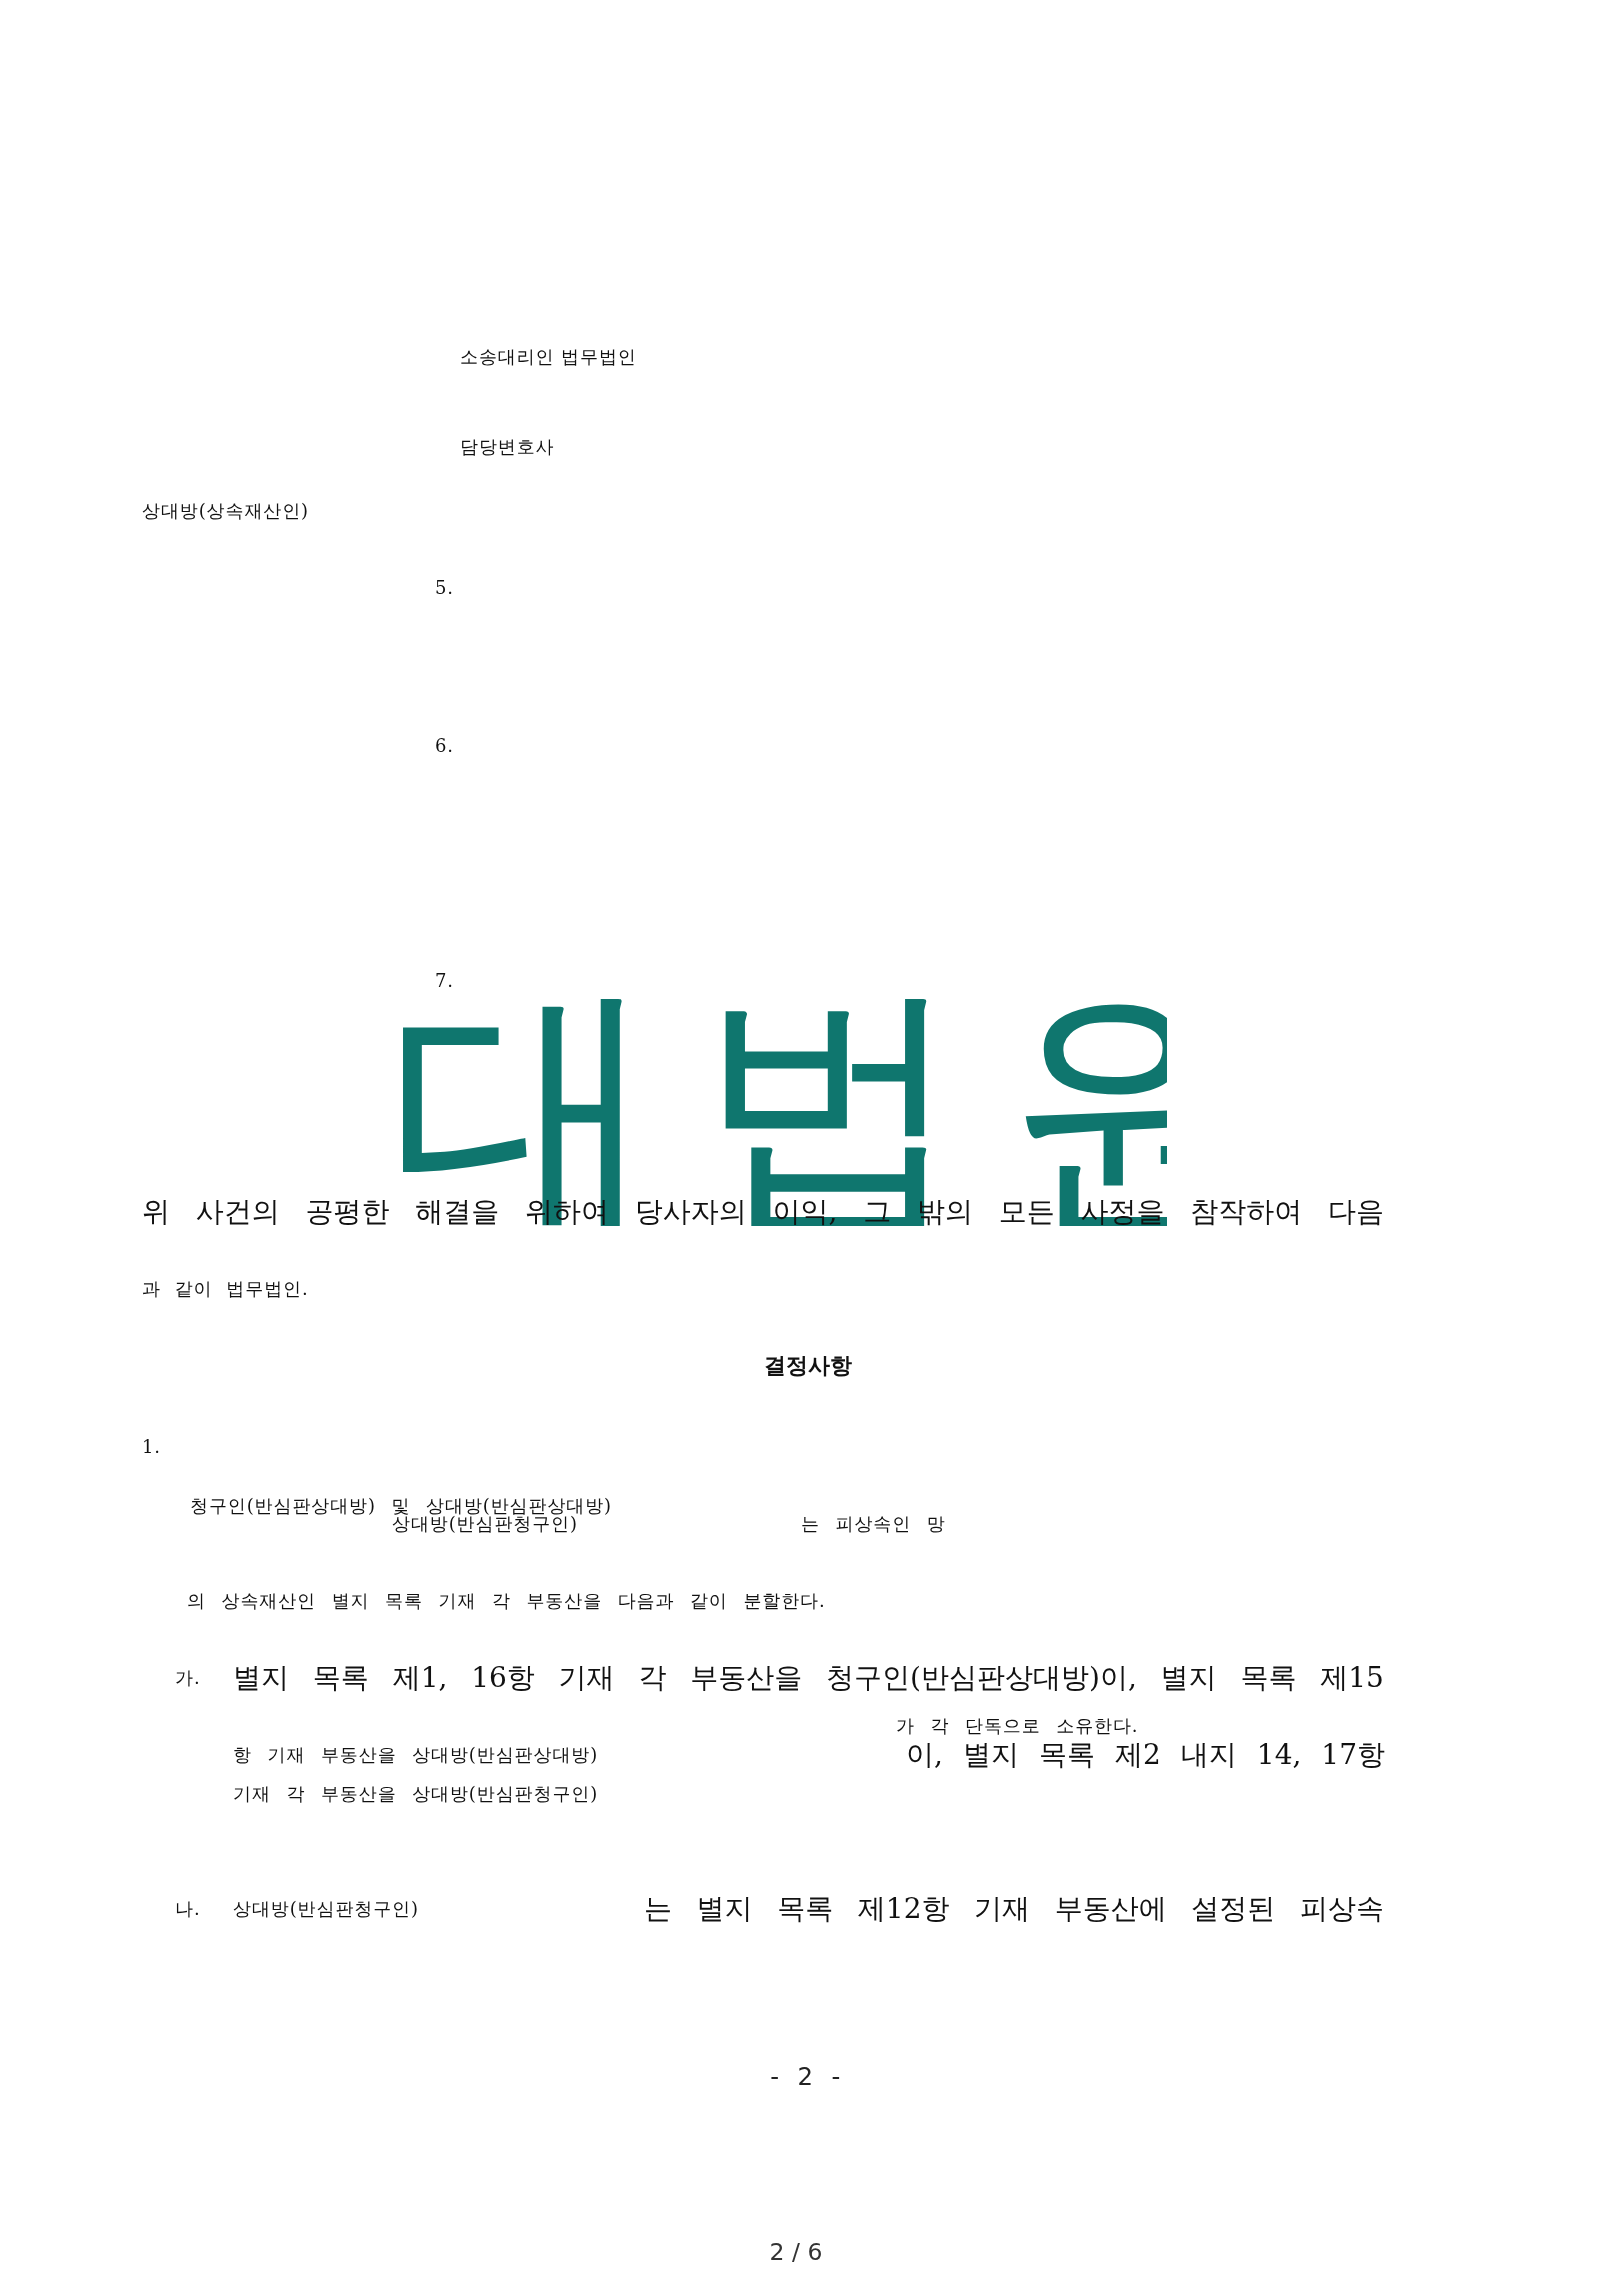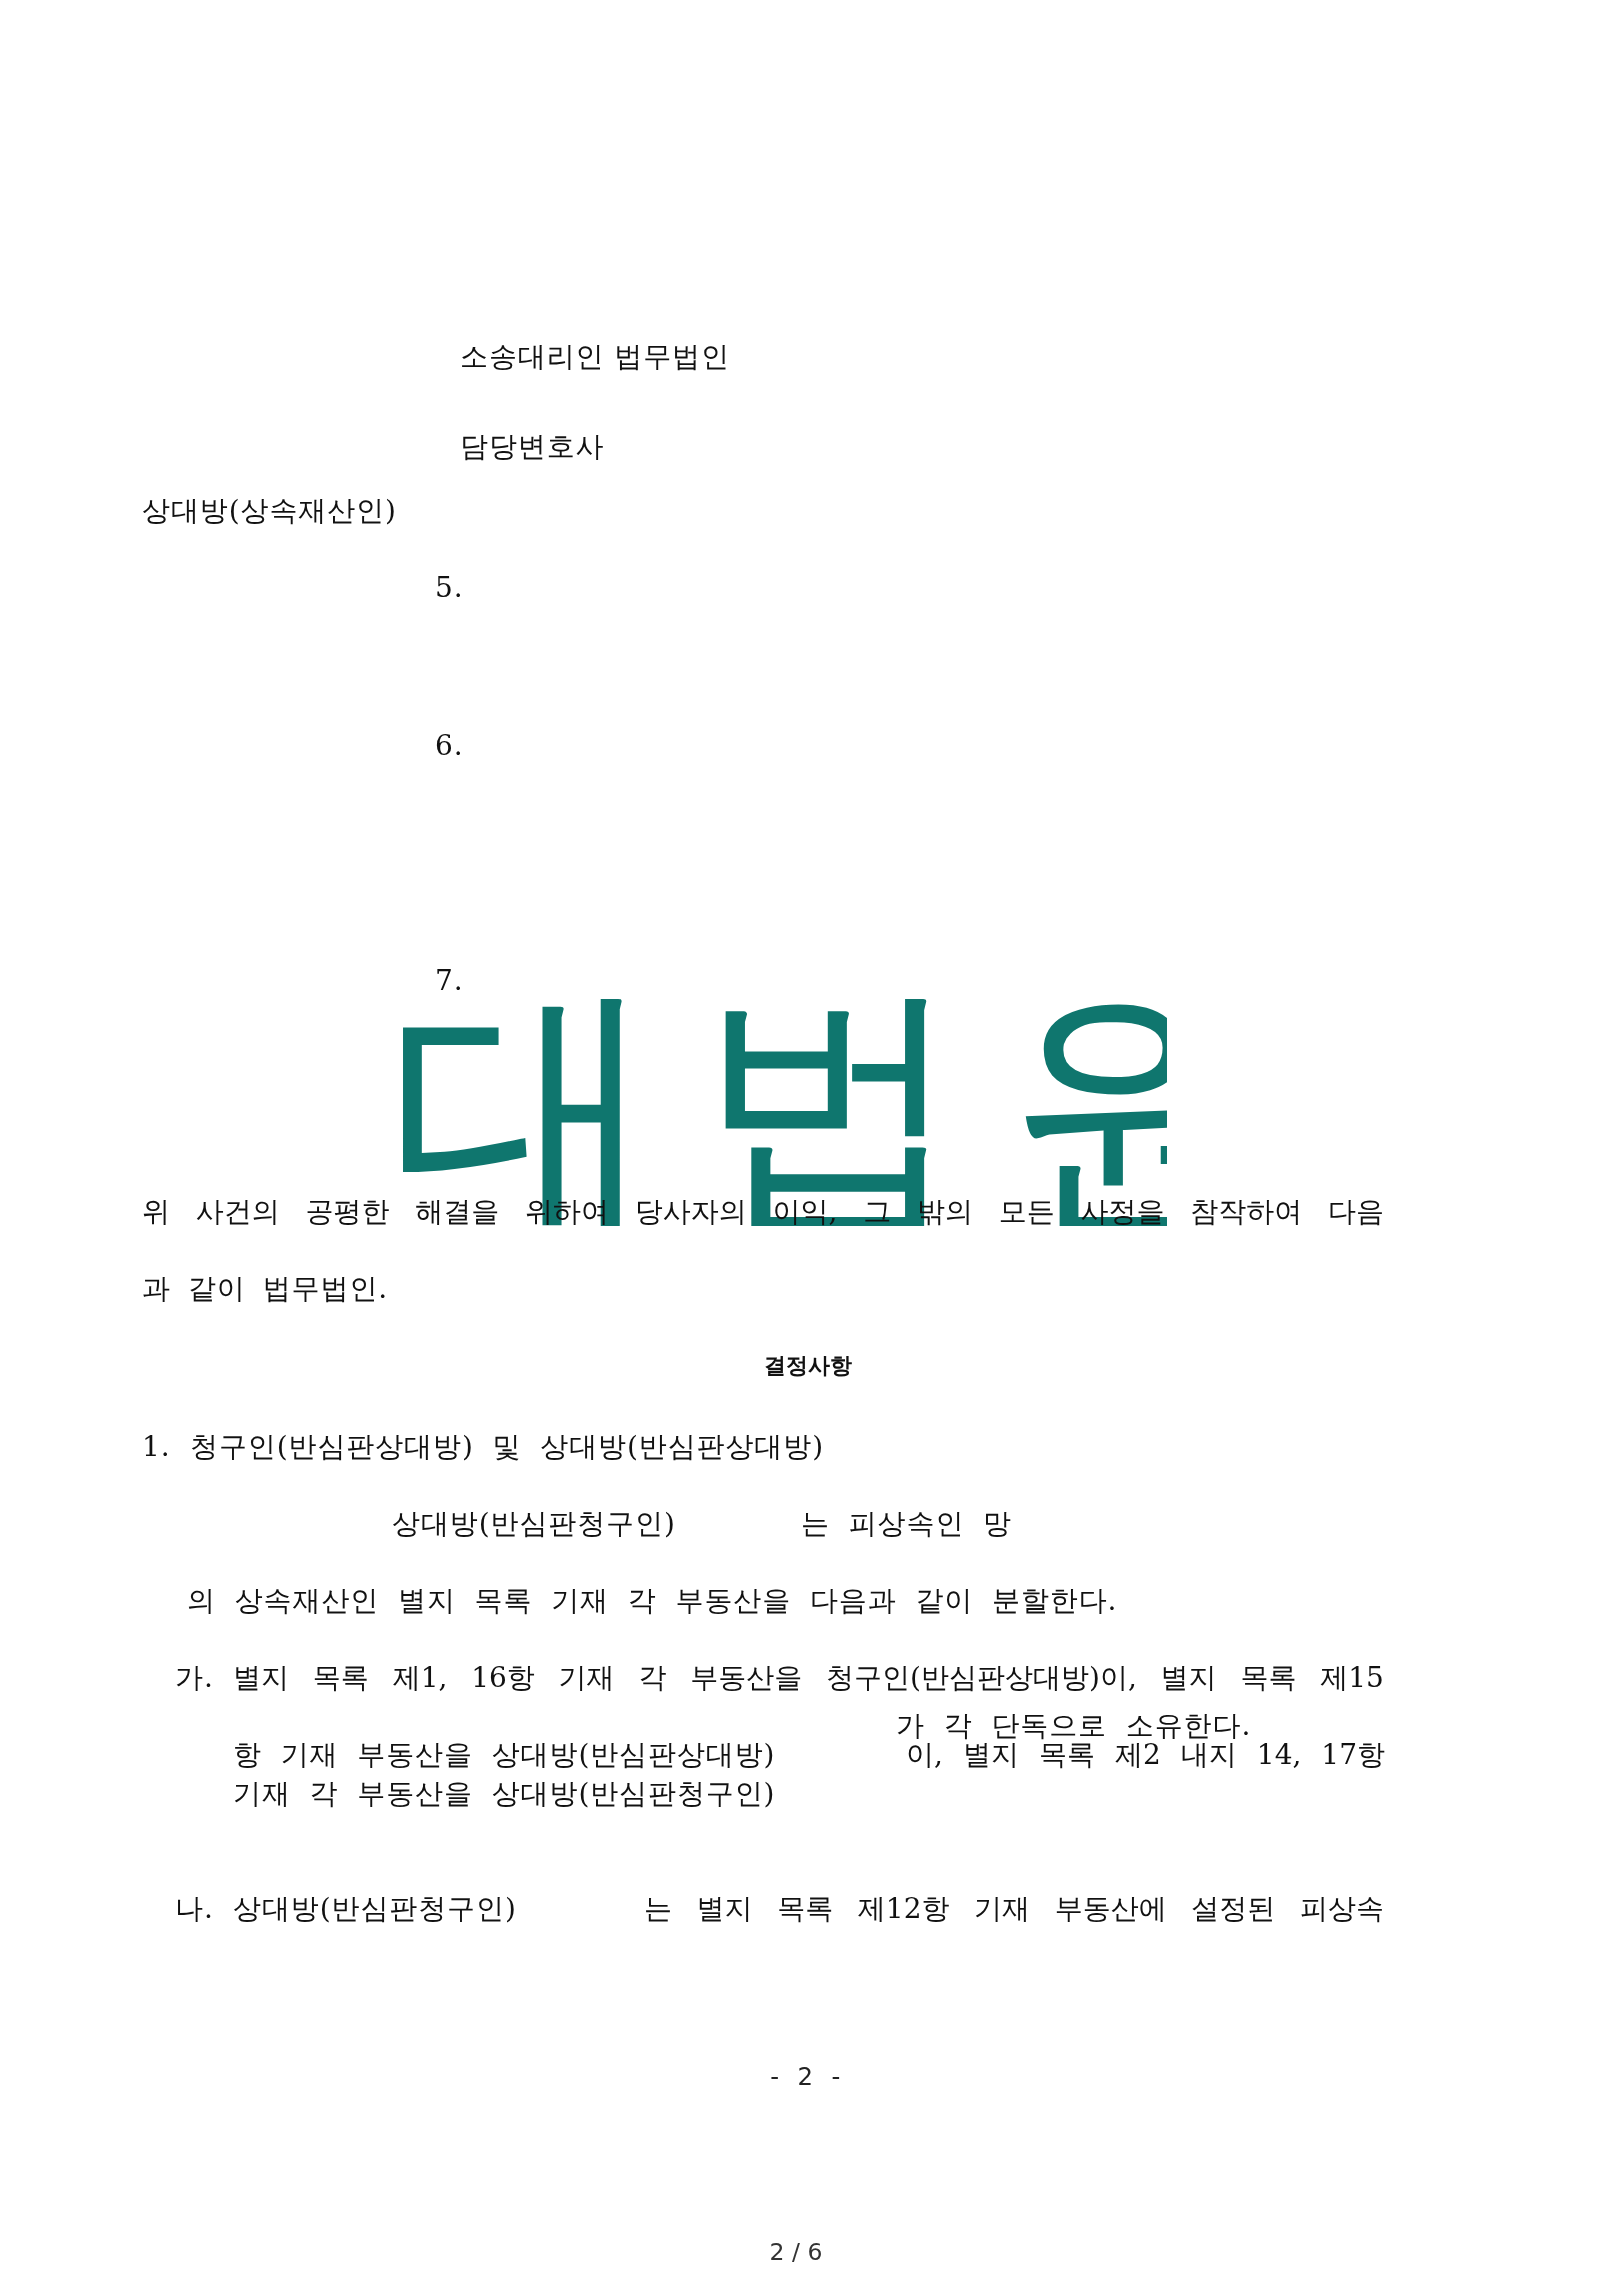--- a/index.html
+++ b/index.html
@@ -3,21 +3,21 @@
 <meta charset="utf-8">
 <style>
   html, body { margin: 0; padding: 0; background: #ffffff; }
   body { width: 1616px; height: 2285px; position: relative; overflow: hidden;
          font-family: "DejaVu Serif", "Liberation Serif", serif; color: #111111; }
   .page { position: absolute; left: 0; top: 0; width: 1616px; height: 2285px; background: #ffffff; }
   .watermark { position: absolute; left: 389px; top: 991px; width: 778px; height: 235px;
                font-family: "DejaVu Sans", sans-serif; font-size: 271px; line-height: 235px;
                color: #0f766e; letter-spacing: 36px; white-space: nowrap; overflow: hidden;
                user-select: none; }
-  .line { position: absolute; font-size: 28px; line-height: 36px; white-space: nowrap; letter-spacing: 0.9px; }
+  .line { position: absolute; font-size: 18px; line-height: 36px; white-space: nowrap; letter-spacing: 0.9px; }
   .row { position: absolute; display: flex; justify-content: space-between; font-size: 28px; line-height: 36px; white-space: nowrap; }
   .heading { position: absolute; left: 0; width: 1616px; text-align: center; font-family: "DejaVu Sans", sans-serif;
              font-weight: bold; font-size: 22px; line-height: 36px; }
   .footer-num { position: absolute; left: 0; width: 1616px; text-align: center; font-family: "DejaVu Sans", sans-serif;
                 font-size: 24.4px; line-height: 31px; color: #222; letter-spacing: 5.4px; }
   .viewer-page { position: absolute; left: 0; width: 1592px; text-align: center; font-family: "DejaVu Sans", sans-serif;
                  font-size: 23.5px; line-height: 29px; color: #333; }
 </style>
 </head>
 <body>
@@ -47,21 +47,21 @@
     <span>모든</span>
     <span>사정을</span>
     <span>참작하여</span>
     <span>다음</span>
   </div>
   <div class="line" style="left:142px; top:1271px; word-spacing:7.2px;">과 같이 법무법인.</div>
 
   <div class="heading" style="top:1348px;">결정사항</div>
 
   <div class="line" style="left:142px; top:1429px;">1.</div>
-  <div class="line" style="left:190px; top:1429px; word-spacing:9px;">청구인(반심판상대방) 및 상대방(반심판상대방)</div>
+  <div class="line" style="left:190px; top:1488px; word-spacing:9px;">청구인(반심판상대방) 및 상대방(반심판상대방)</div>
   <div class="line" style="left:392px; top:1506px;">상대방(반심판청구인)</div>
   <div class="line" style="left:801px; top:1506px; word-spacing:9px;">는 피상속인 망</div>
   <div class="line" style="left:187px; top:1583px; word-spacing:9px;">의 상속재산인 별지 목록 기재 각 부동산을 다음과 같이 분할한다.</div>
 
   <div class="line" style="left:175px; top:1660px;">가.</div>
   <div class="row" style="left:233px; top:1660px; width:1151px;">
     <span>별지</span>
     <span>목록</span>
     <span>제1,</span>
     <span>16항</span>

